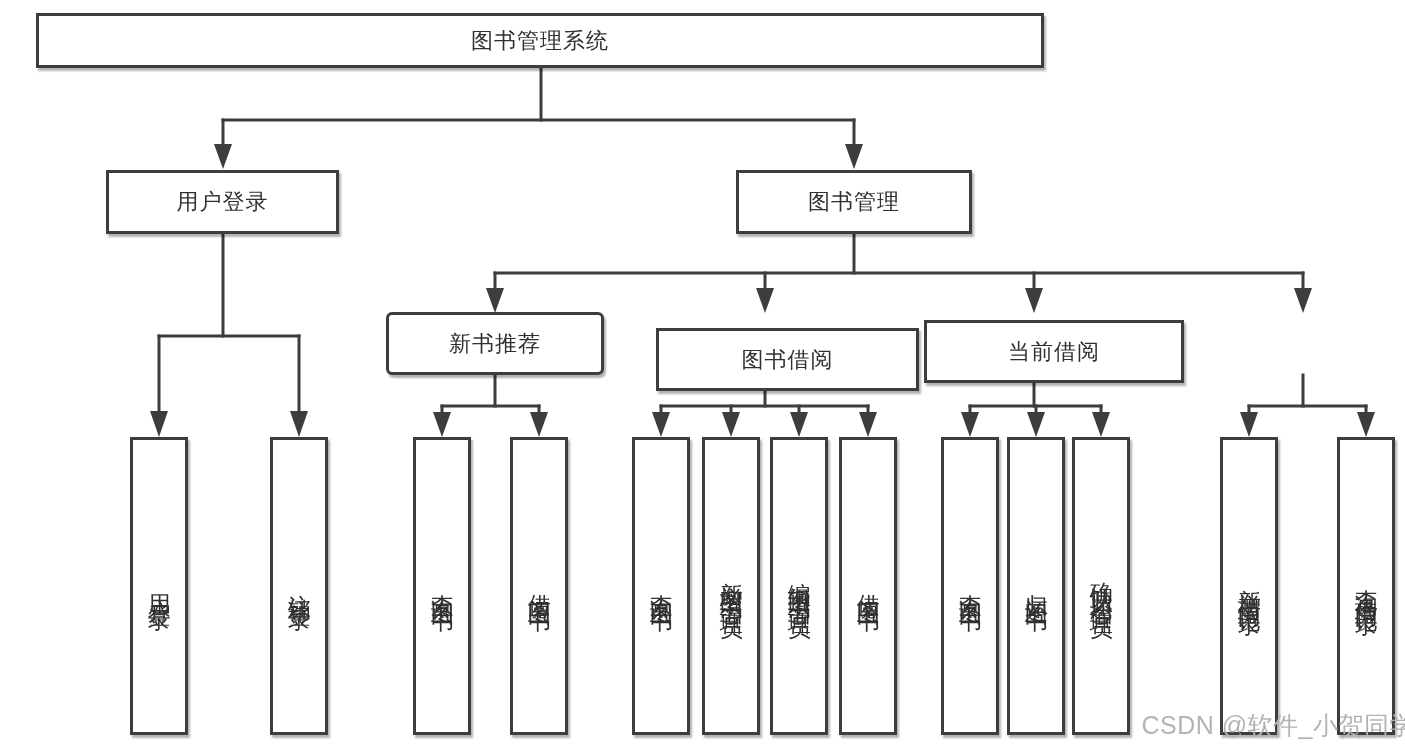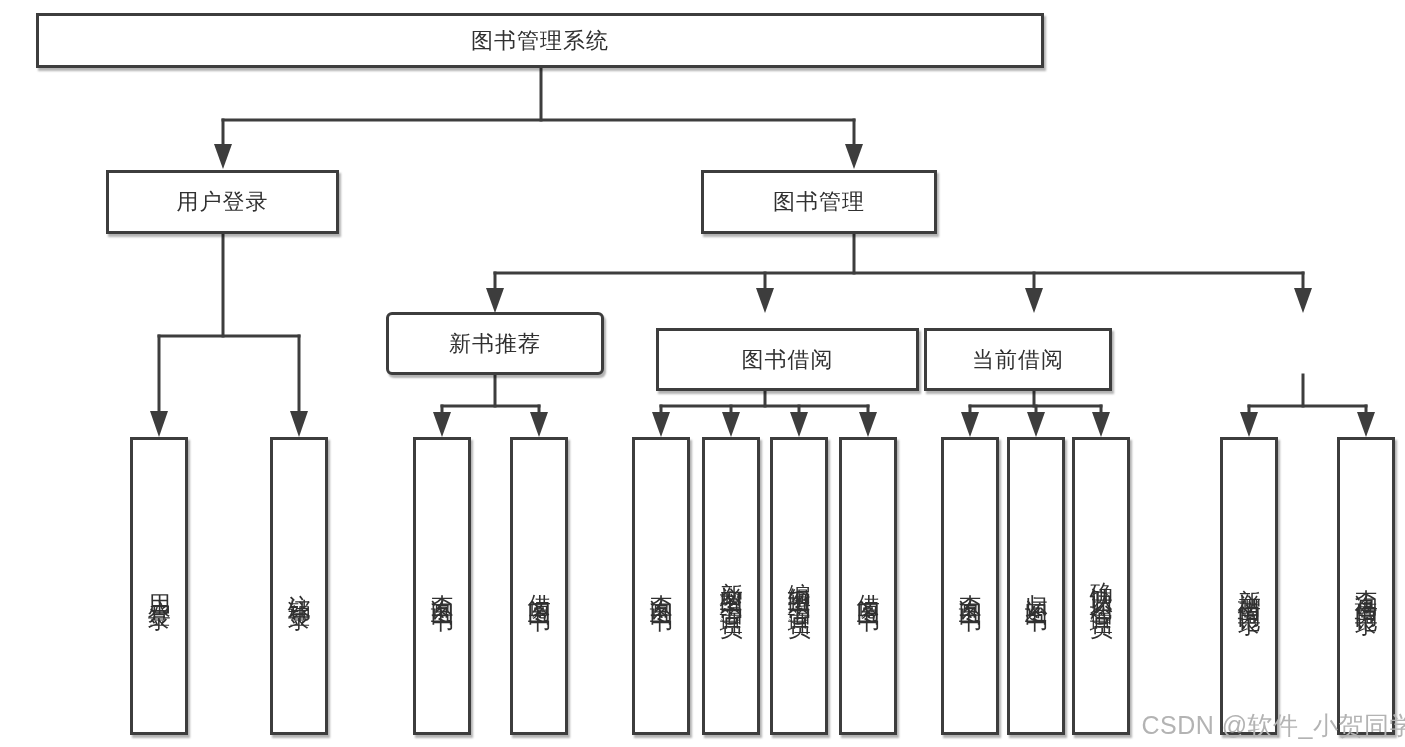--- a/index.html
+++ b/index.html
@@ -115,25 +115,25 @@
       <polygon points="1068,412 1086,412 1077,437"></polygon>
 
       <polygon points="1216,412 1234,412 1225,437"></polygon>
       <polygon points="1333,412 1351,412 1342,437"></polygon>
     </g>
   </svg>
 
   <div class="box box-h" style="left:12px; top:13px; width:1008px; height:55px;">图书管理系统</div>
 
   <div class="box box-h" style="left:82px; top:170px; width:233px; height:64px;">用户登录</div>
-  <div class="box box-h" style="left:677px; top:170px; width:236px; height:64px;">图书管理</div>
+  <div class="box box-h" style="left:712px; top:170px; width:236px; height:64px;">图书管理</div>
 
   <div class="box box-h" style="left:362px; top:312px; width:218px; height:63px;border-radius:6px;">新书推荐</div>
   <div class="box box-h" style="left:632px; top:328px; width:263px; height:63px;">图书借阅</div>
-  <div class="box box-h" style="left:900px; top:328px; width:188px; height:63px;">当前借阅</div>
+  <div class="box box-h" style="left:900px; top:320px; width:260px; height:63px;">当前借阅</div>
 
   <div class="box box-v" style="left:106px; top:437px; width:58px; height:298px;">
     <span>用户登录</span>
     </div>
   <div class="box box-v" style="left:246px; top:437px; width:58px; height:298px;">
     <span>注销登录</span>
     </div>
 
   <div class="box box-v" style="left:389px; top:437px; width:58px; height:298px;">
     <span>查询图书</span>

